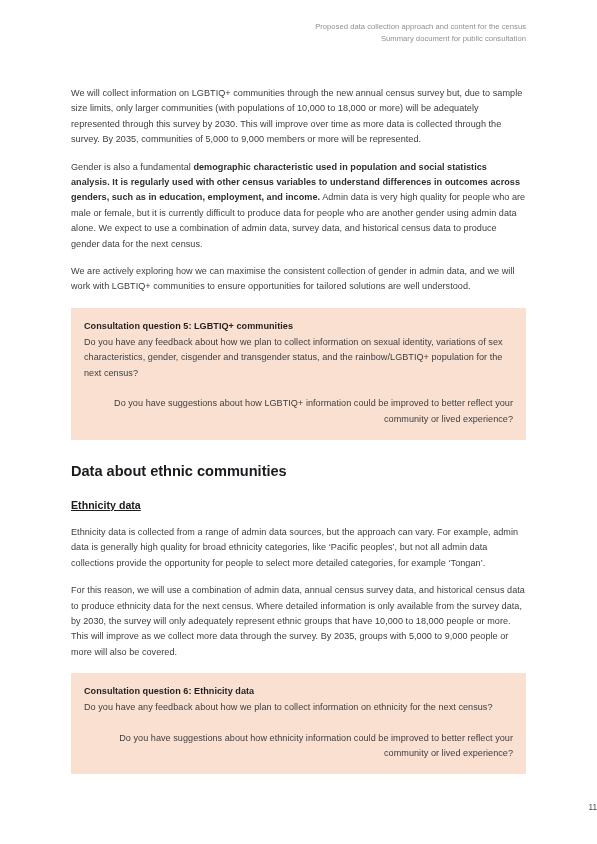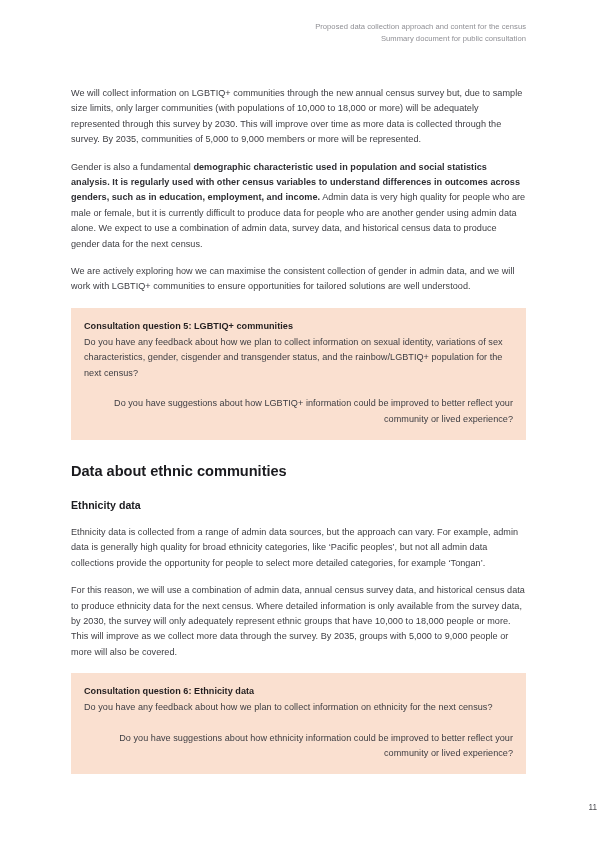--- a/index.html
+++ b/index.html
@@ -73,20 +73,21 @@
     letter-spacing: -0.002em;
   }
   h2.section-h2 {
     margin: 13px 0 5px 0;
     padding: 0;
     color: #1b1b1f;
     font-size: 10.6px;
     line-height: 16px;
     font-weight: bold;
     letter-spacing: 0.002em;
+    text-decoration: underline;
   }
 
   
   .callout {
     background: #fae0d0;
     margin: 13px 0 0 0;
     padding: 11px 13px 13px 13px;
     box-sizing: border-box;
     width: 455px;
   }

